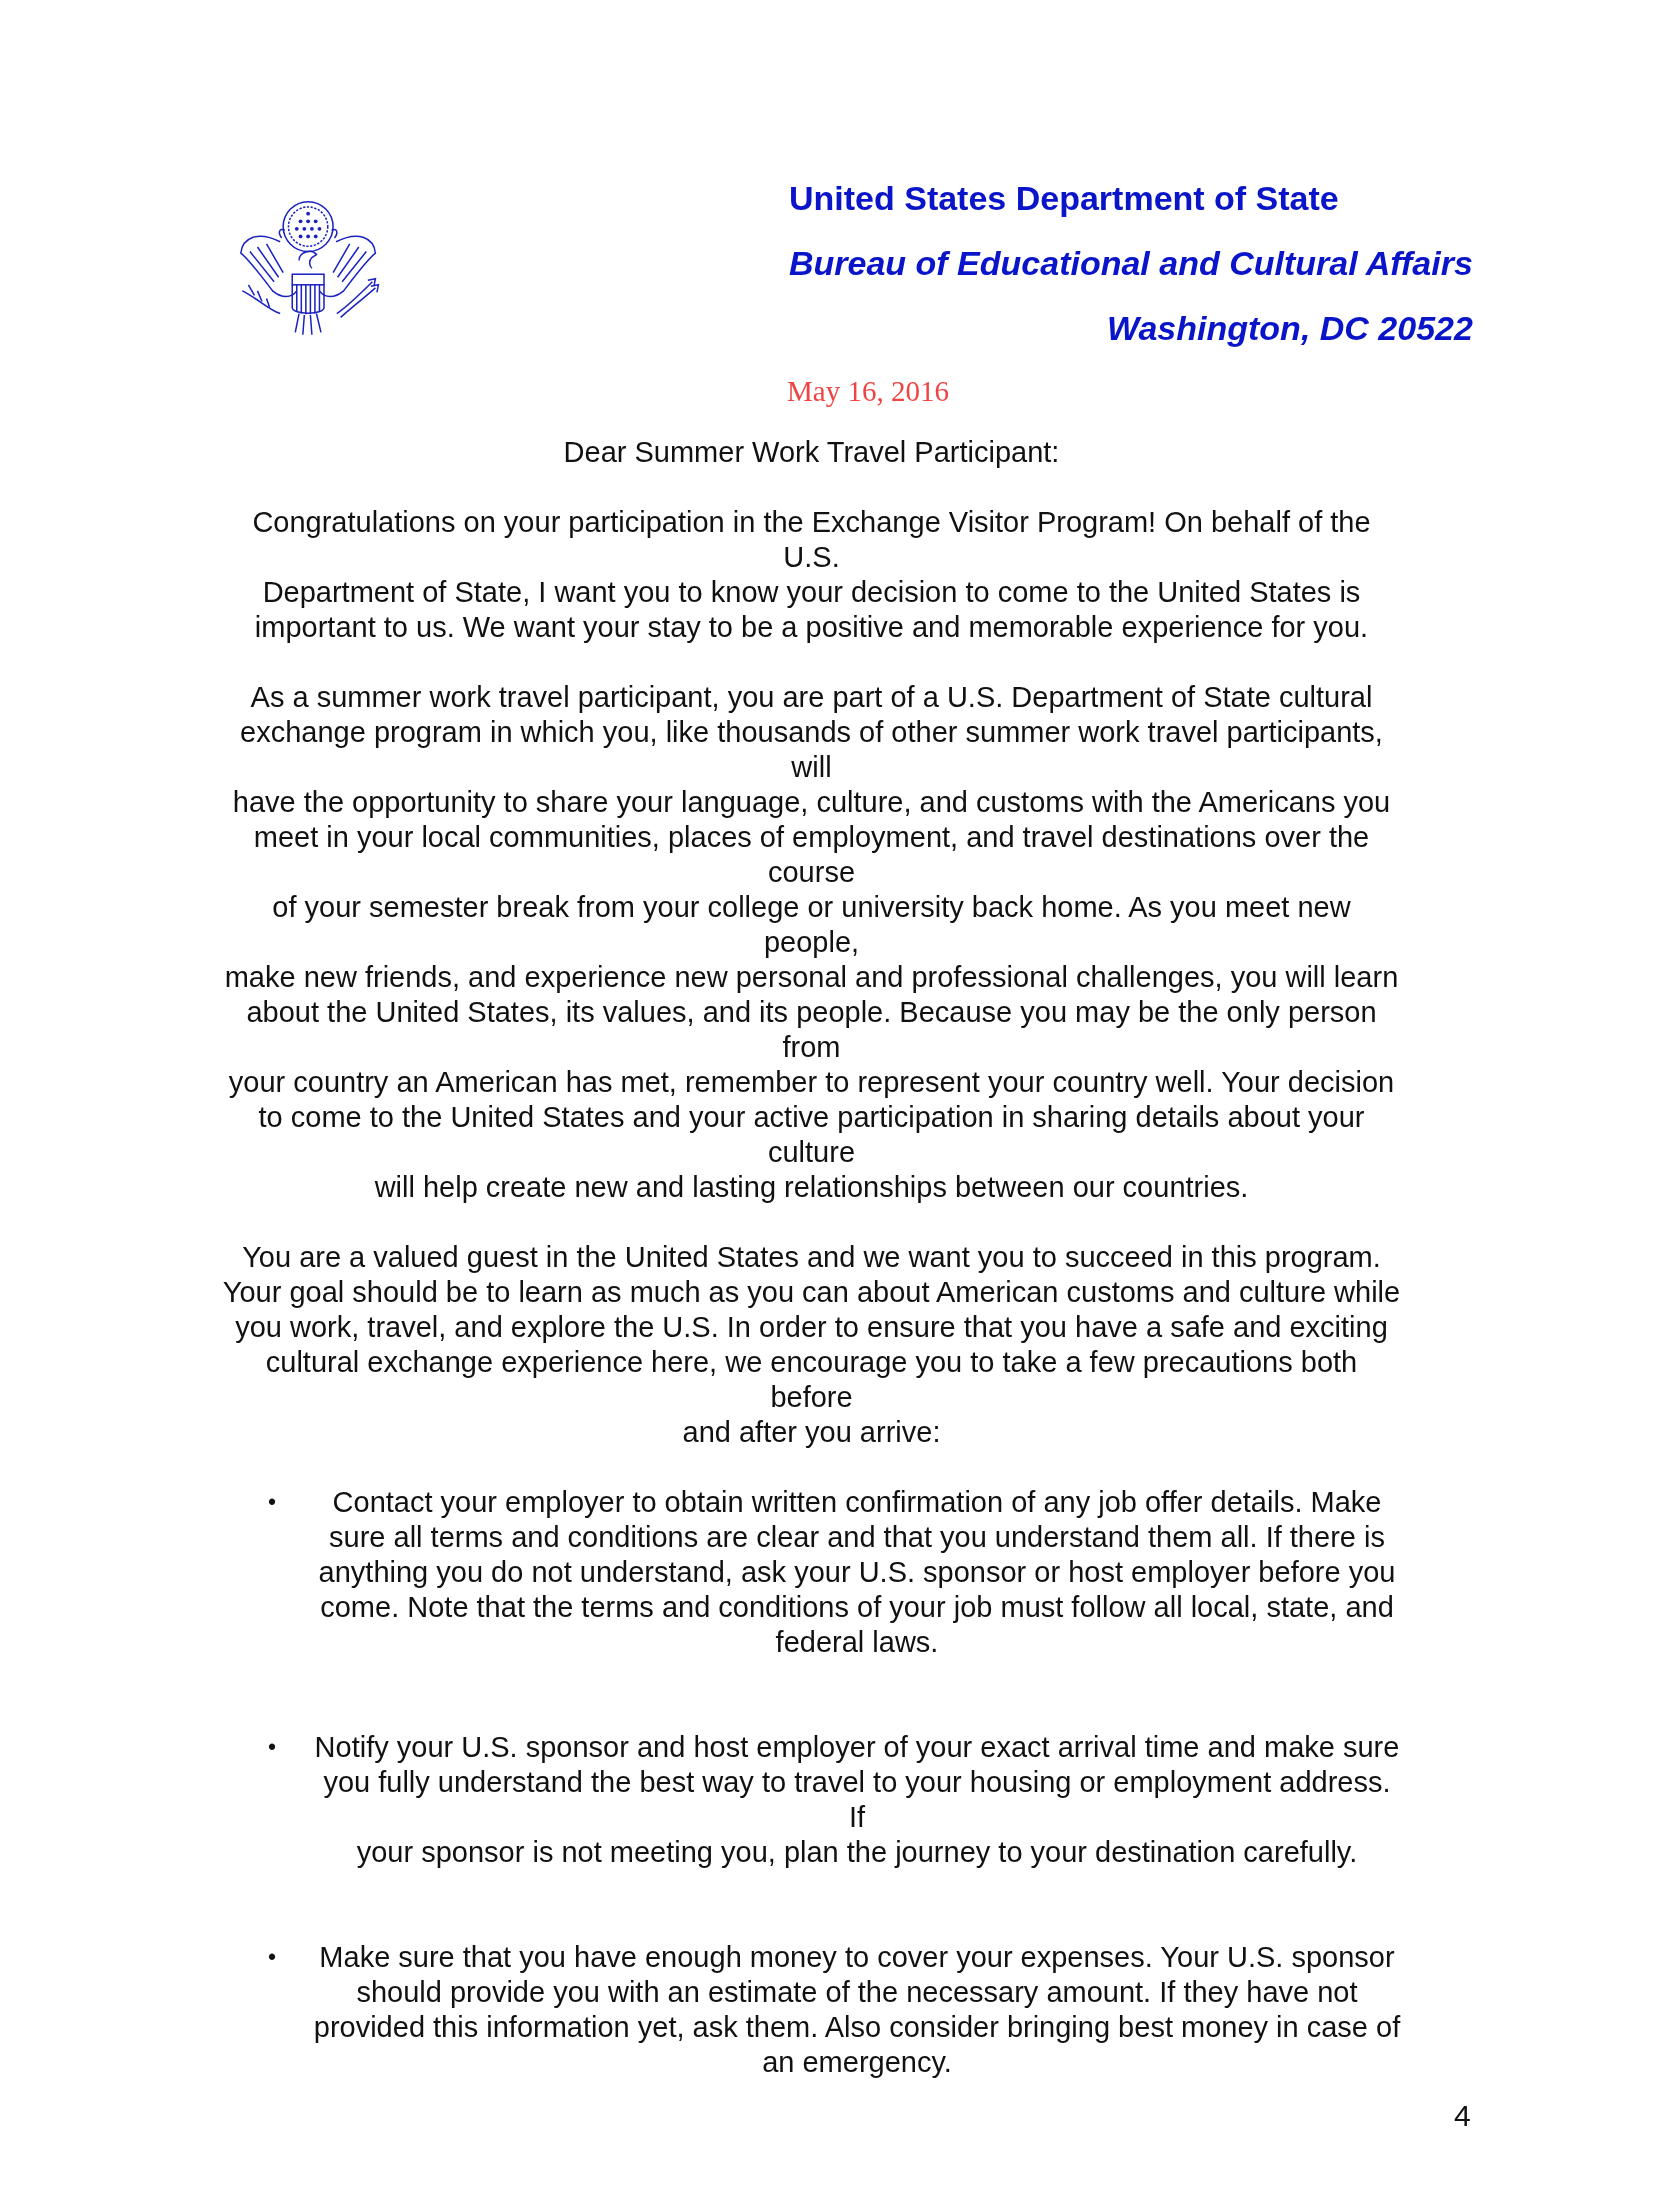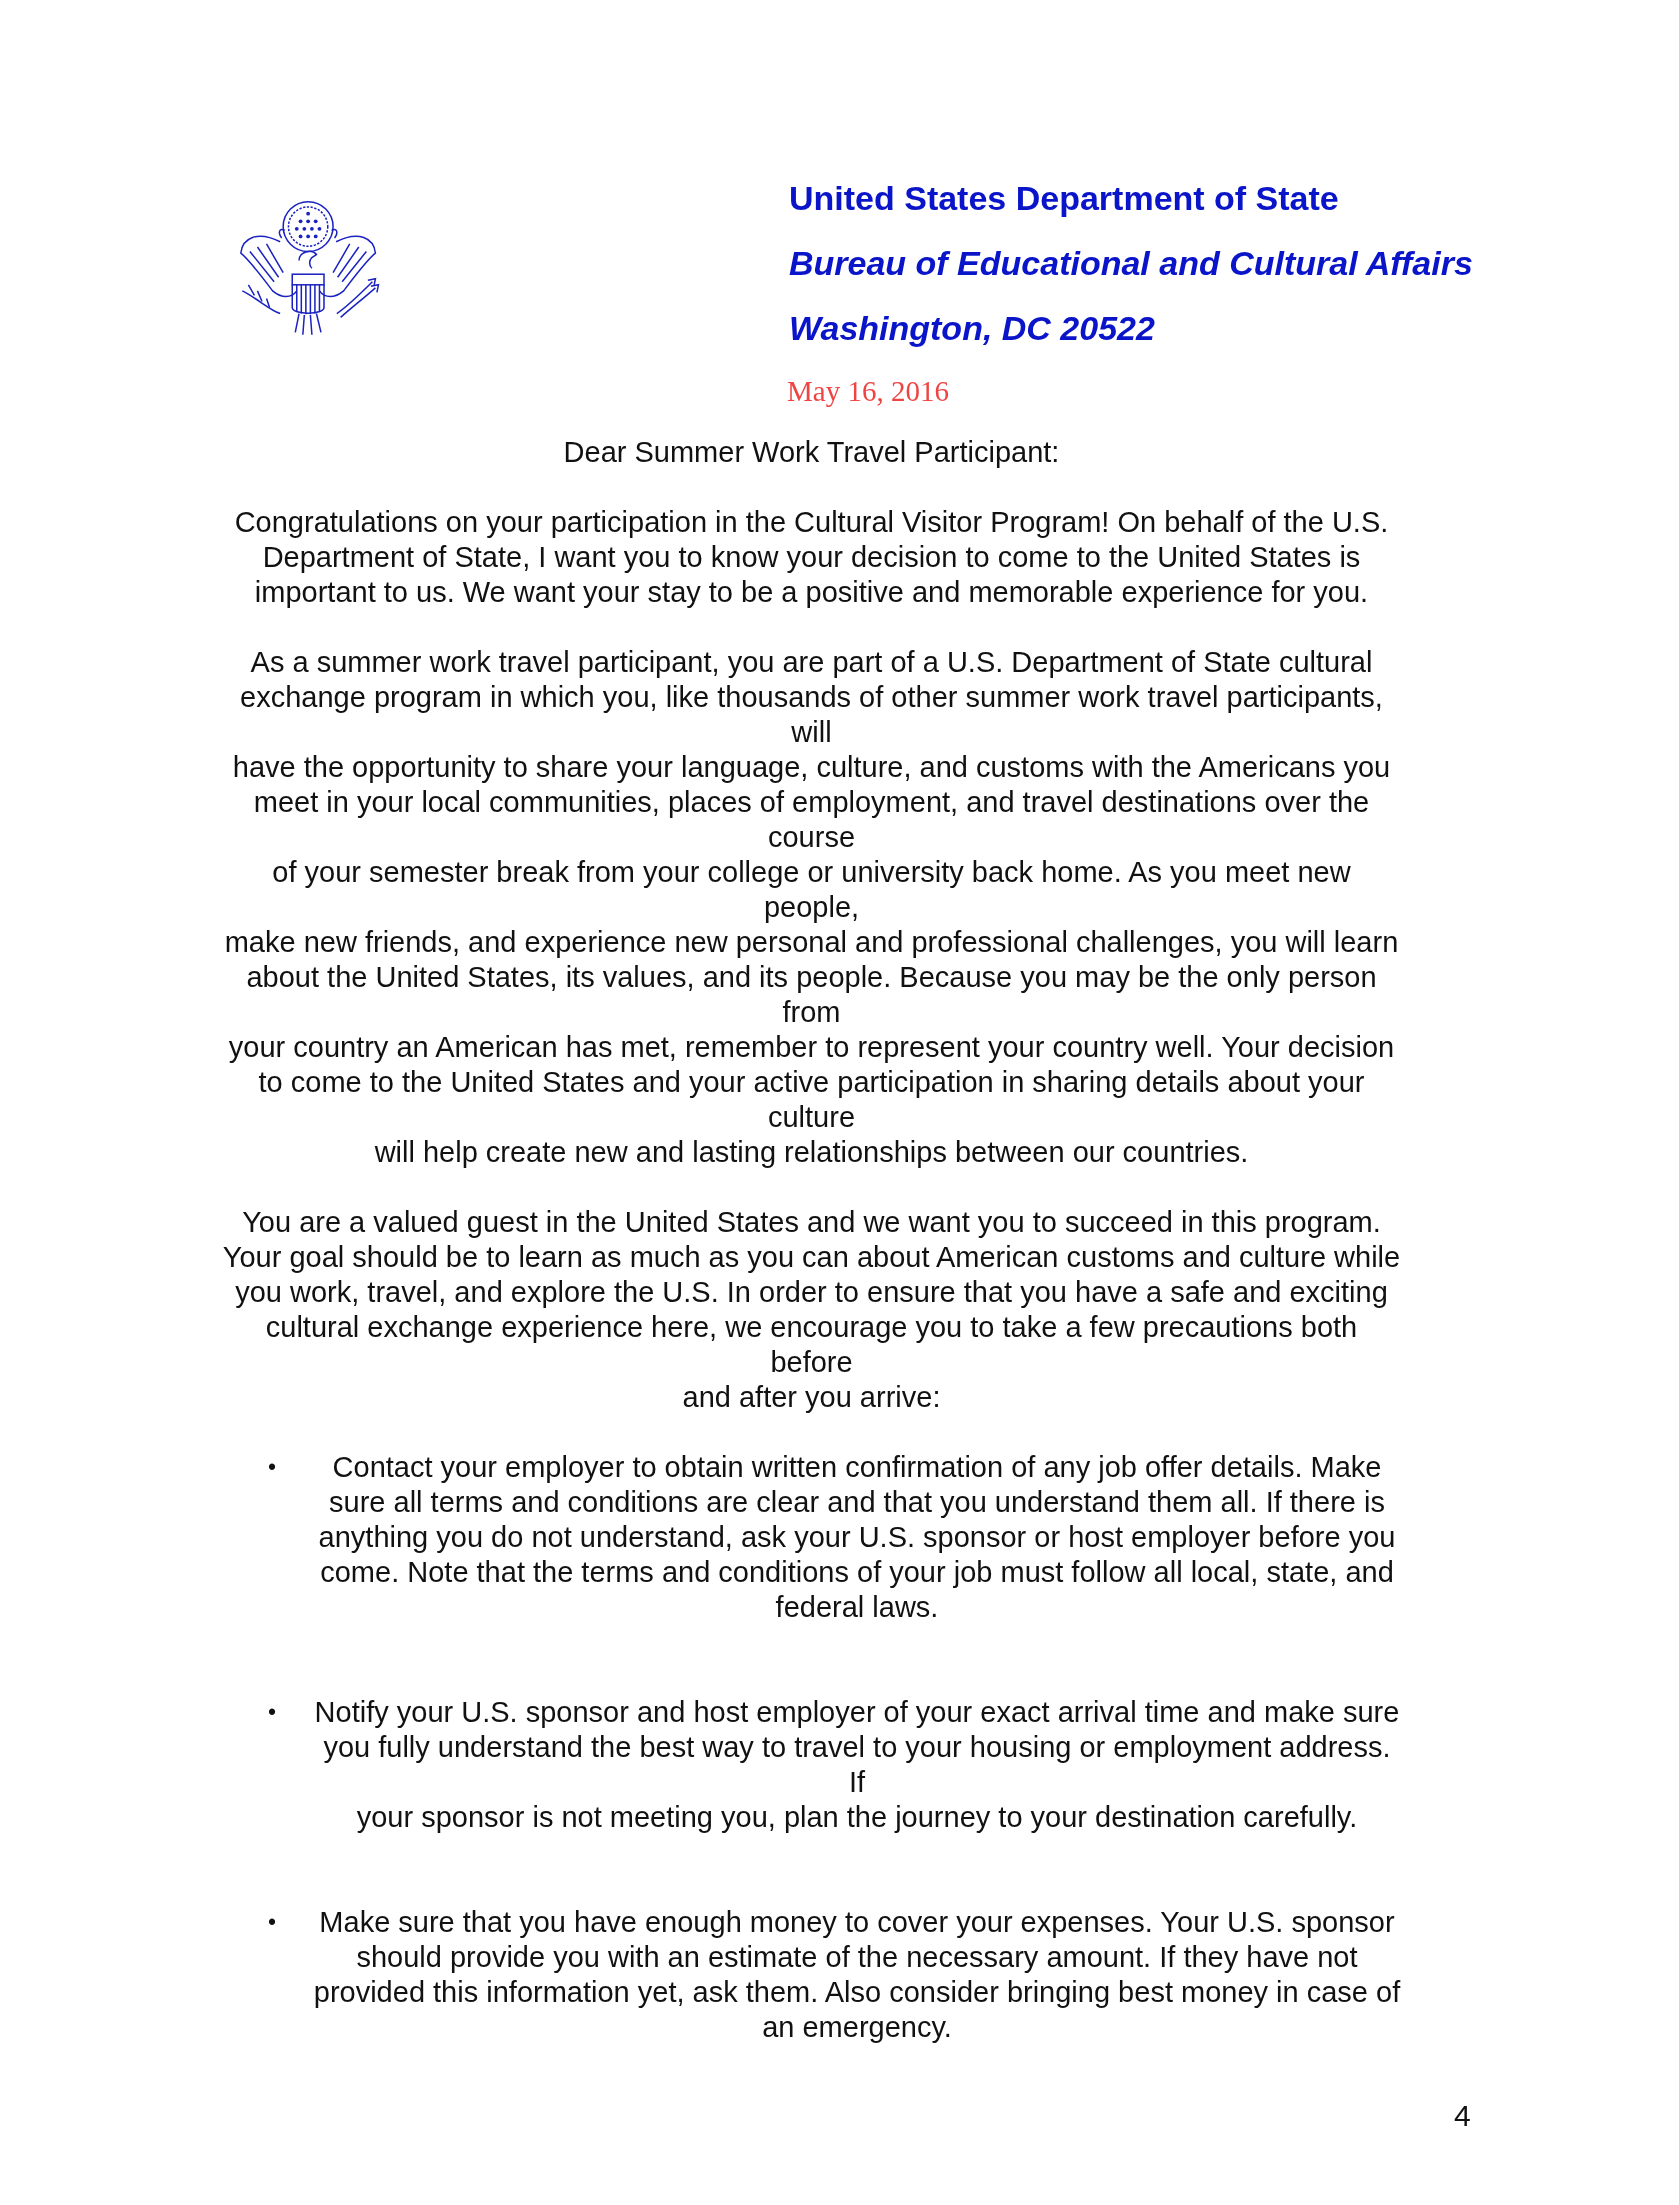--- a/index.html
+++ b/index.html
@@ -1,21 +1,21 @@
 <!DOCTYPE html>
 <html style="font-size:12px"><head>
 <meta charset="utf-8">
 <style>
   html, body { margin: 0; padding: 0; background: #ffffff; }
   body { width: 1679px; height: 2205px; position: relative; overflow: hidden; }
   .page { position: absolute; left: 0; top: 0; width: 1679px; height: 2205px; background: #fff; }
   .seal { position: absolute; left: 227px; top: 185px; width: 163px; height: 155px; }
   .letterhead { position: absolute; left: 789px; top: 179px; font-family: "Liberation Sans", sans-serif; font-weight: bold; font-size: 34px; color: #0a14c8; }
   .letterhead div { height: 65px; line-height: 39px; white-space: nowrap; }
-  .letterhead .it { font-style: italic; }
+  .letterhead .it { font-style: italic; text-align: right; }
   .date { position: absolute; left: 787px; top: 375px; font-family: "Liberation Serif", serif; font-size: 29px; color: #ef4444; }
   .body { position: absolute; left: 221px; top: 435px; width: 1181px; font-family: Liberation Sans, sans-serif; font-size: 29px; line-height: 35px; color: #111; text-align: center; }
   .body p { margin: 0; white-space: pre-line; }
   .salutation { margin-bottom: 35px !important; }
   .para { margin-bottom: 35px !important; }
   .bullets { list-style: none; margin: 0; padding: 0; }
   .bullets li { position: relative; padding-left: 91px; }
   .bullets li .dot { position: absolute; left: 47px; top: 0; font-size: 23px; }
   .bullets li .text { white-space: pre-line; display: block; }
   .b1 { margin-top: 35px; margin-bottom: 70px; }
@@ -74,21 +74,21 @@
   <div class="letterhead">
     <div>United States Department of State</div>
     <div class="it">Bureau of Educational and Cultural Affairs</div>
     <div class="it">Washington, DC 20522</div>
   </div>
 
   <div class="date">May 16, 2016</div>
 
   <div class="body">
     <p class="salutation">Dear Summer Work Travel Participant:</p>
-    <p class="para">Congratulations on your participation in the Cultural Visitor Program!  On behalf of the U.S.
+    <p class="para">Congratulations on your participation in the Exchange Visitor Program!  On behalf of the U.S.
 Department of State, I want you to know your decision to come to the United States is
 important to us.  We want your stay to be a positive and memorable experience for you.</p>
     <p class="para">As a summer work travel participant, you are part of a U.S. Department of State cultural
 exchange program in which you, like thousands of other summer work travel participants, will
 have the opportunity to share your language, culture, and customs with the Americans you
 meet in your local communities, places of employment, and travel destinations over the course
 of your semester break from your college or university back home.  As you meet new people,
 make new friends, and experience new personal and professional challenges, you will learn
 about the United States, its values, and its people.  Because you may be the only person from
 your country an American has met, remember to represent your country well.  Your decision

